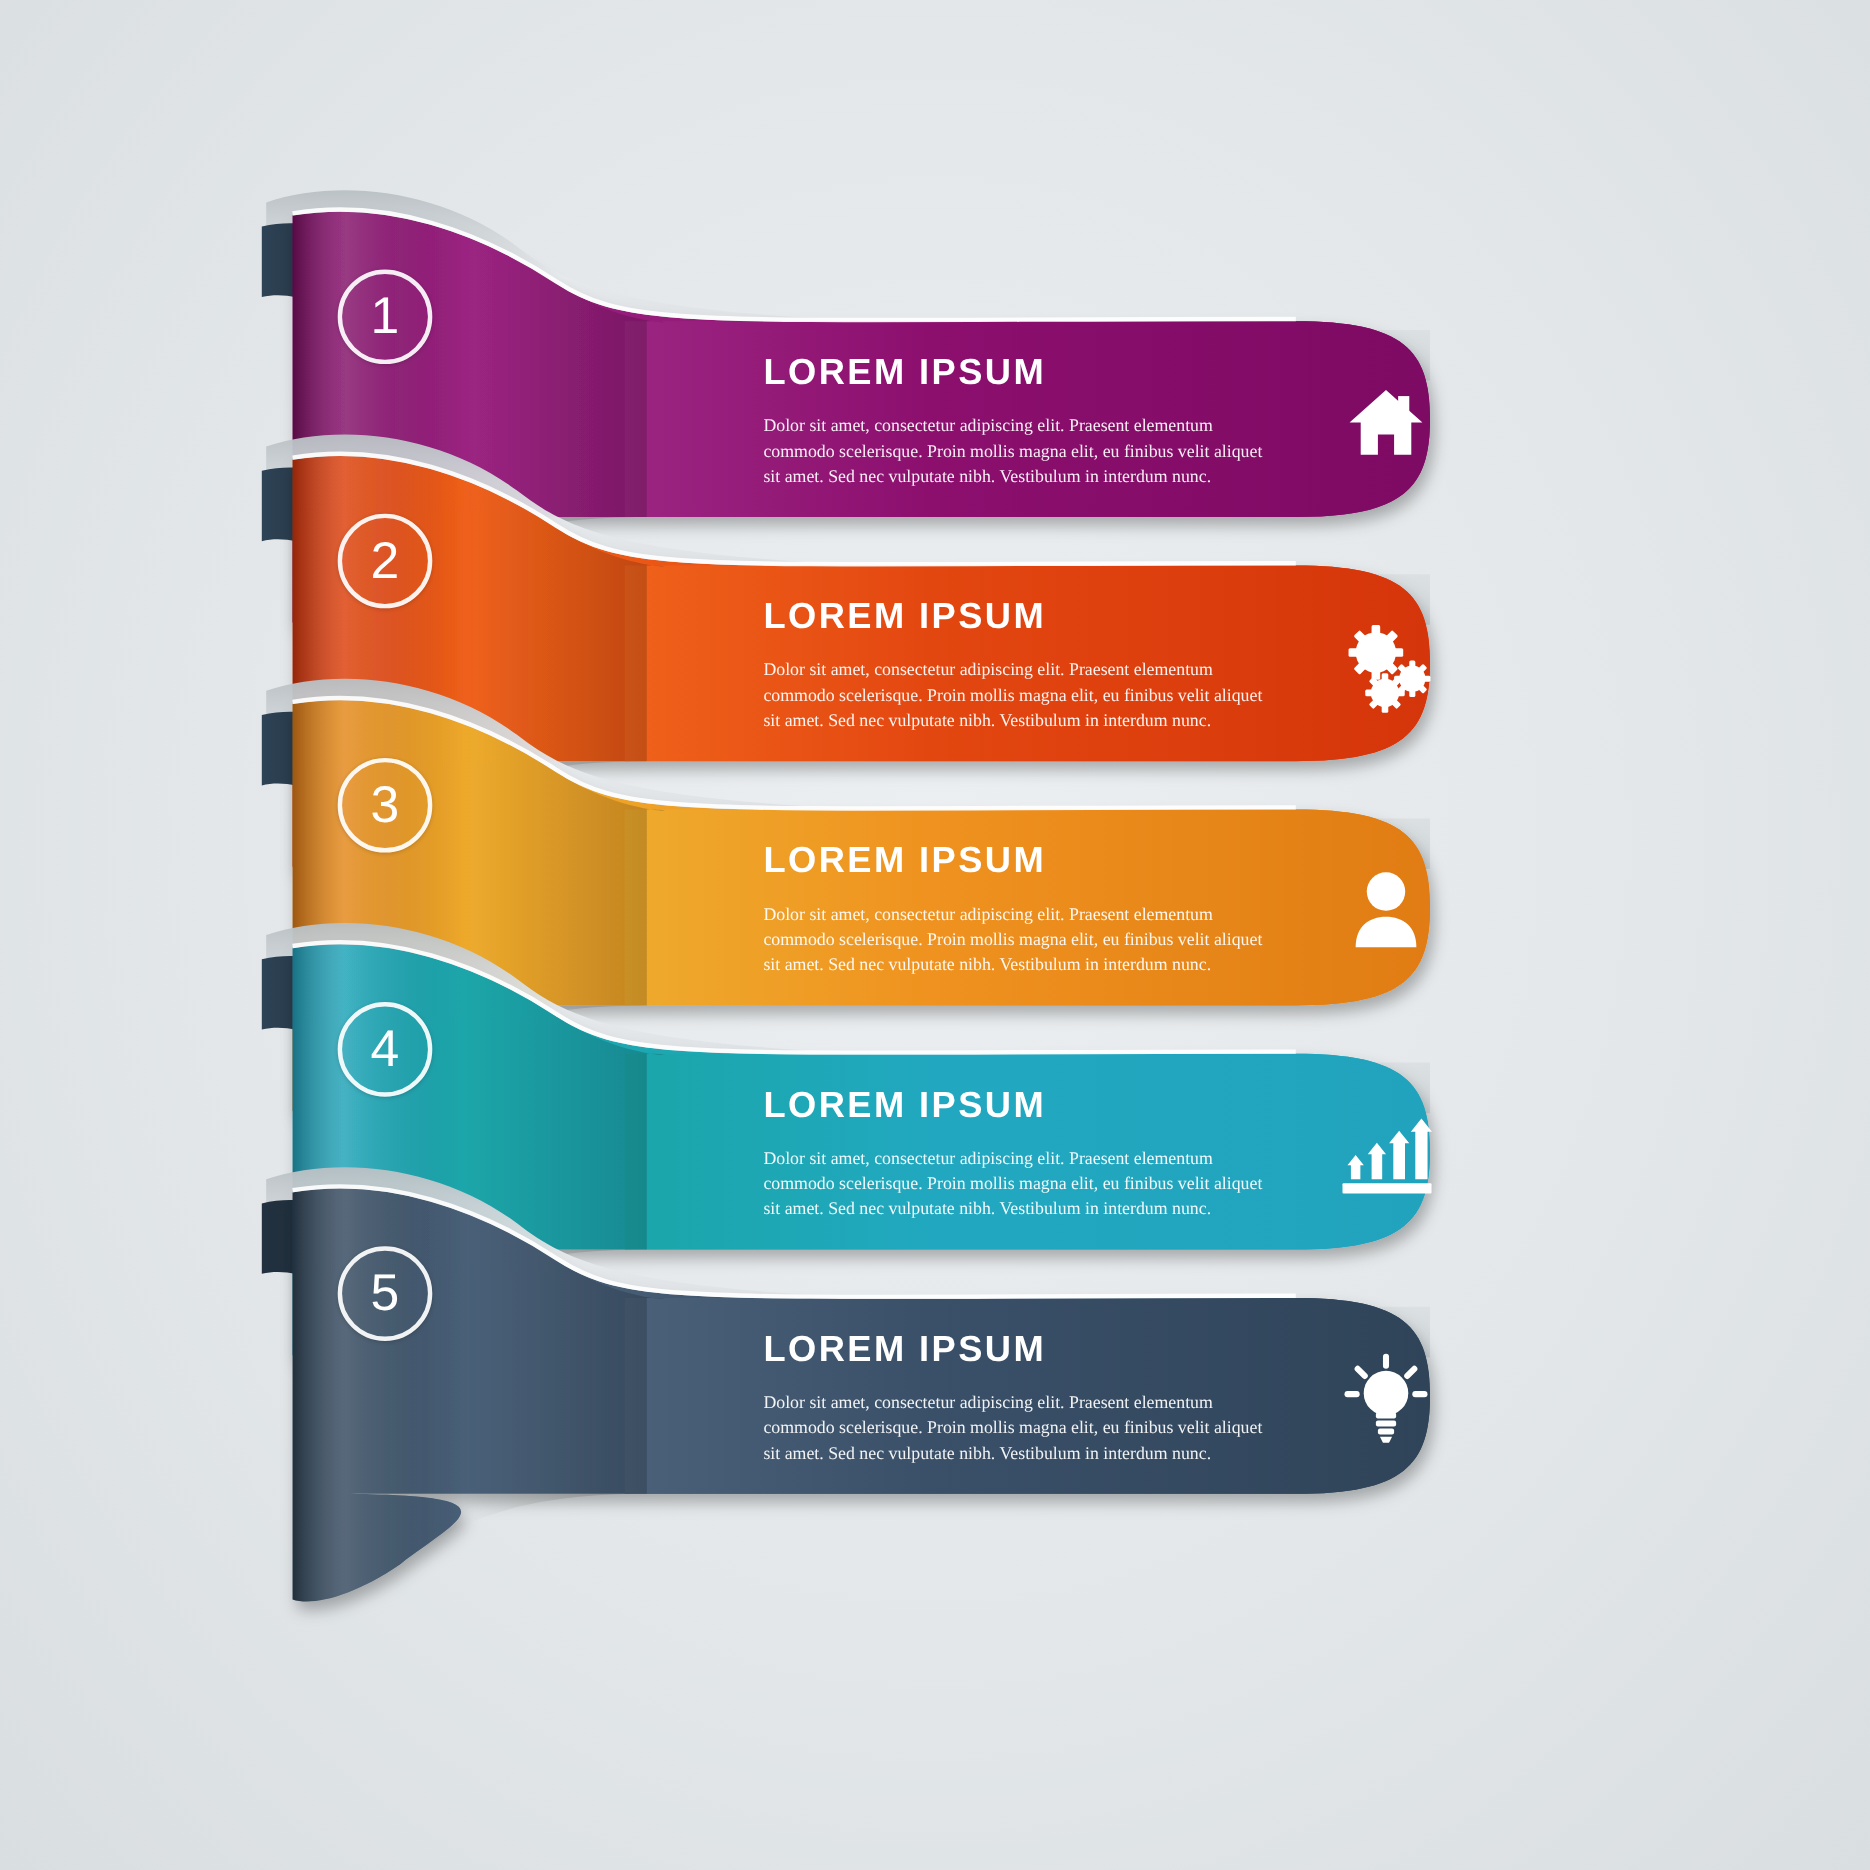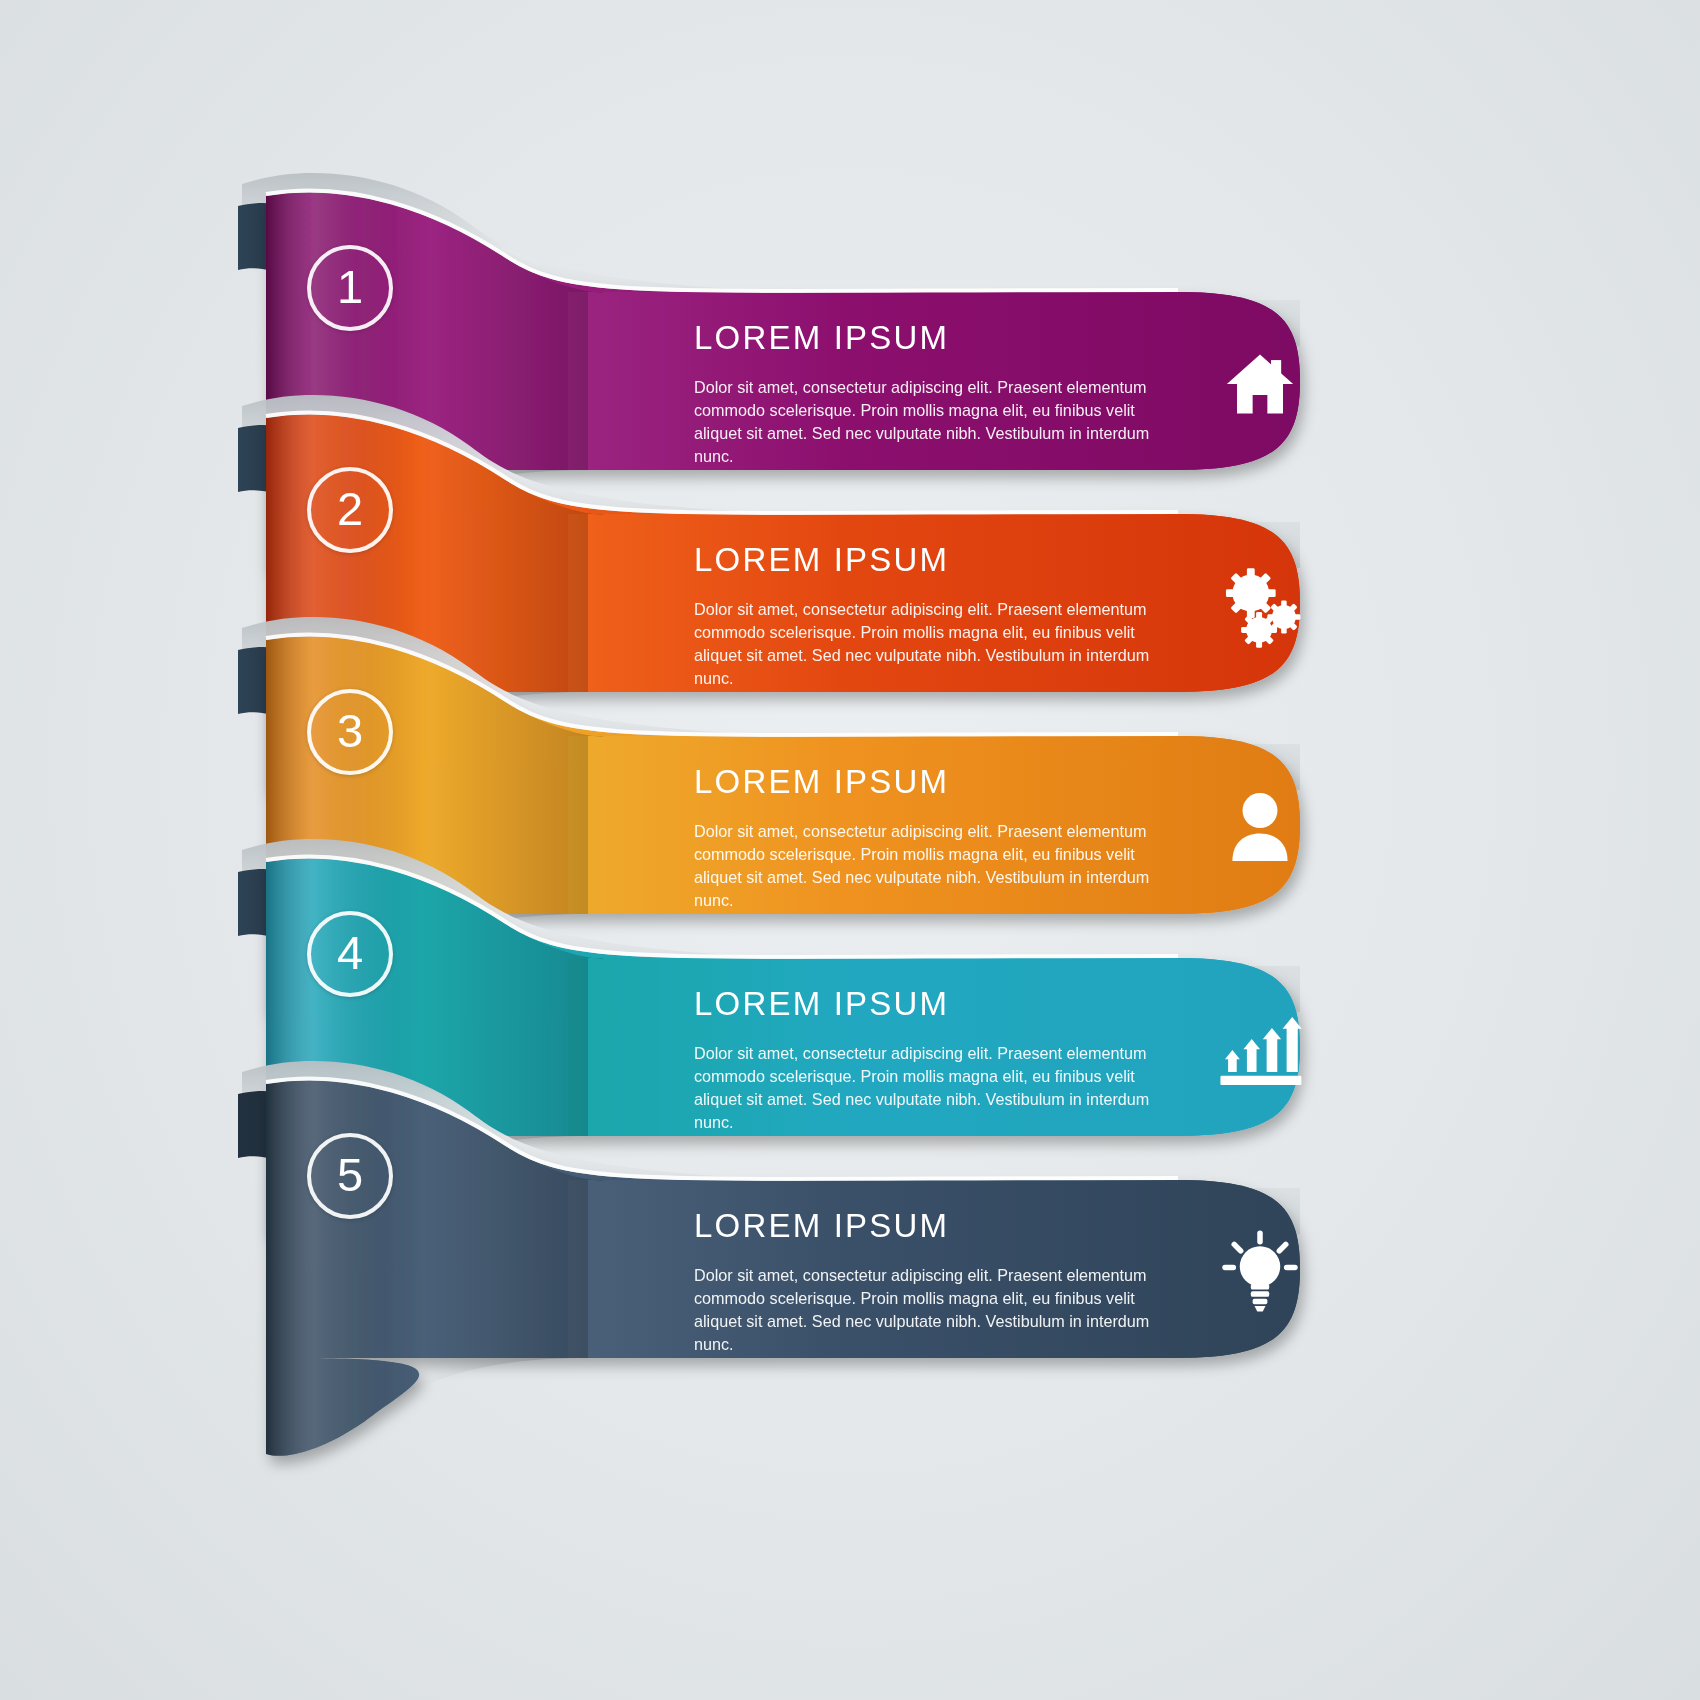--- a/index.html
+++ b/index.html
@@ -59,32 +59,32 @@
 
   .txt-block{
     position:absolute;
     left:694px;
     width:470px;
     color:#fff;
   }
   .txt-title{
     font-size:33px;
     letter-spacing:2.2px;
-    font-weight:400;
+    font-weight:700;
     color:#ffffff;
     margin:0 0 22px 0;
     line-height:1;
     white-space:nowrap;
   }
   .txt-body{
     font-size:16.2px;
     line-height:1.42;
     color:rgba(255,255,255,.93);
     margin:0;
-    font-family:Liberation Sans, sans-serif;
+    font-family:Liberation Serif, serif;
   }
 
   .icon-holder{
     position:absolute;
     left:1212px;
     width:96px;height:96px;
     display:flex;align-items:center;justify-content:center;
   }
   .icon-holder svg{display:block;}
 </style>

